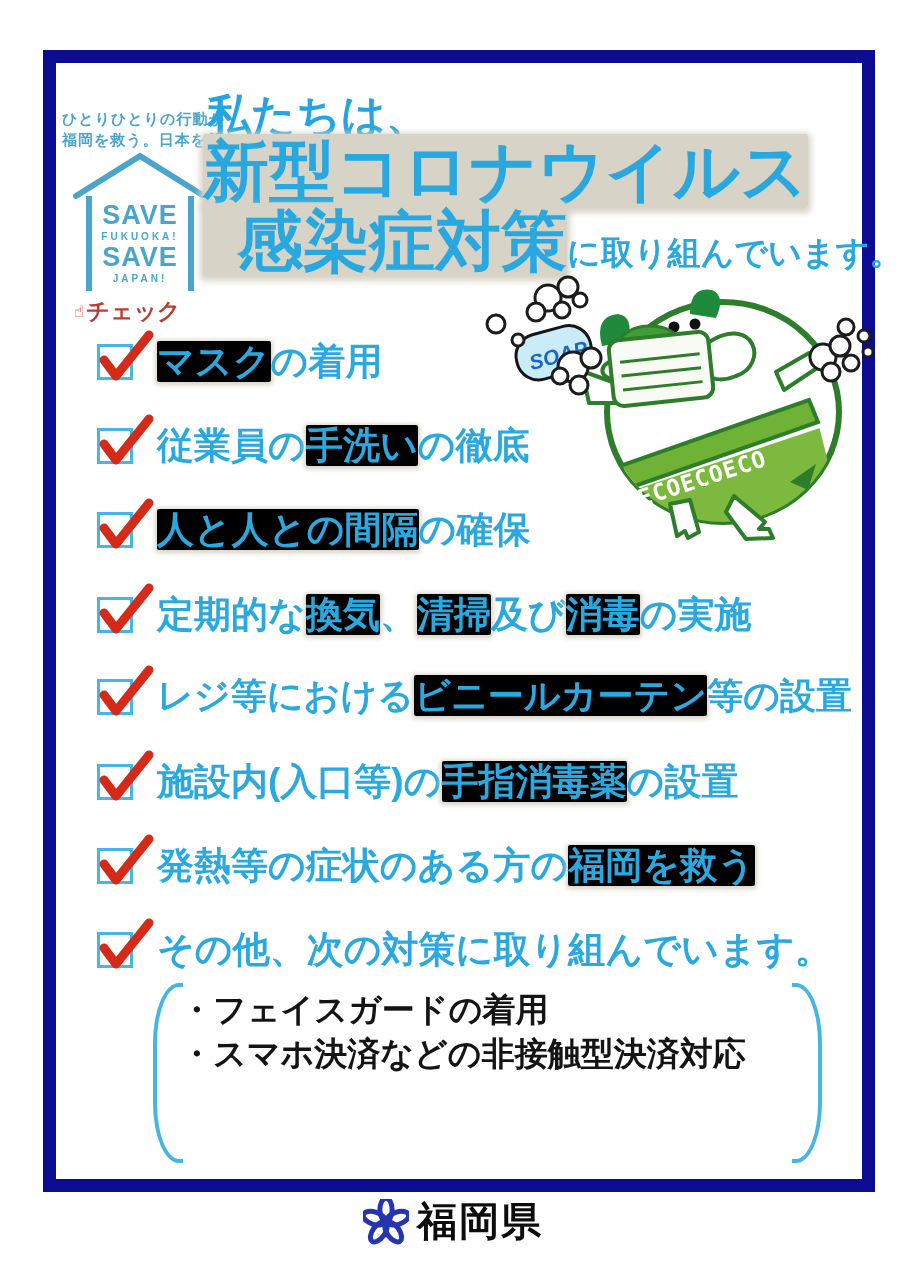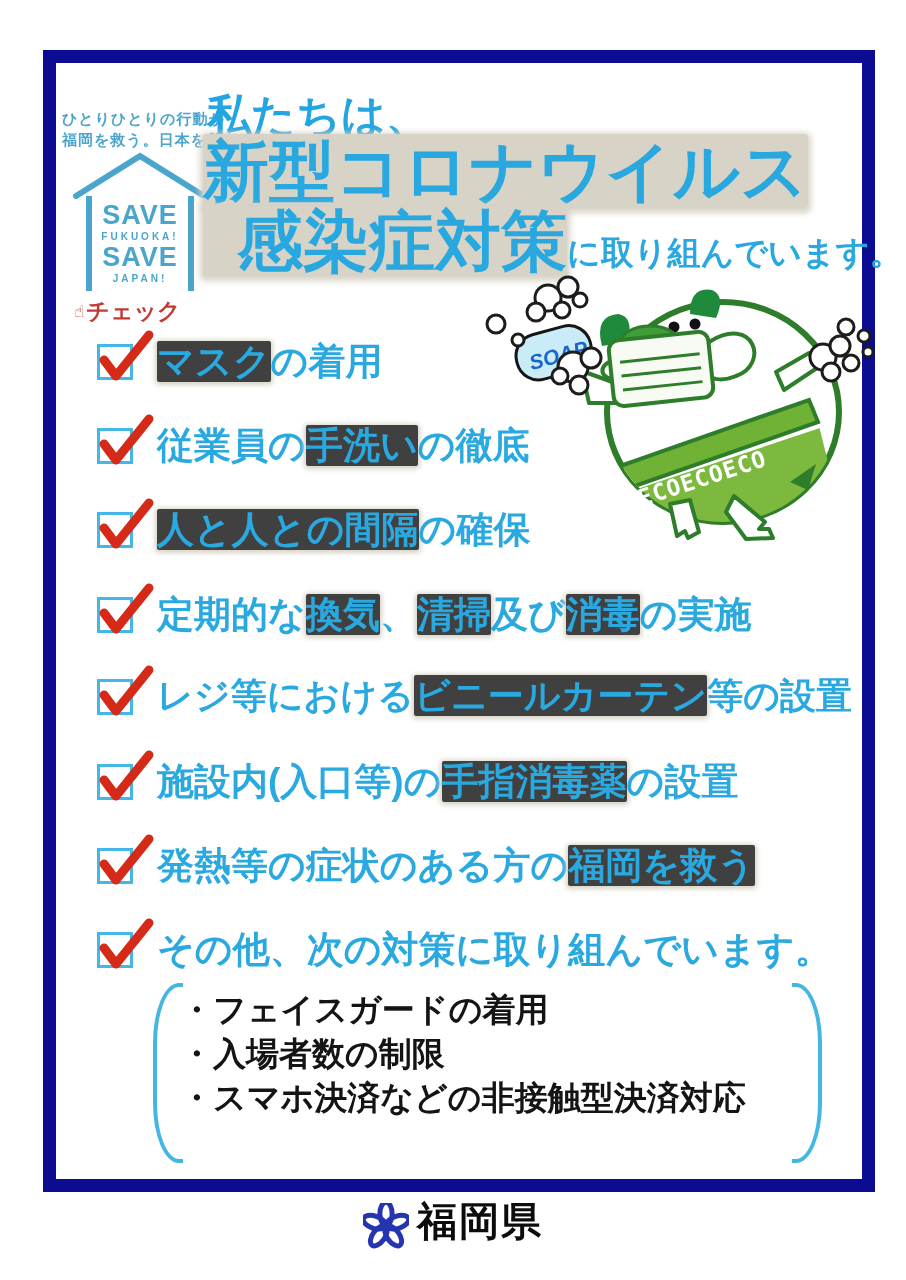--- a/index.html
+++ b/index.html
@@ -25,35 +25,35 @@
 
   
   .check-label{position:absolute;left:74px;top:296px;color:#c03a30;font-size:23px;font-weight:bold;display:flex;align-items:center;gap:2px;}
   .hand{font-size:17px;}
 
   
   .row{position:absolute;left:97px;display:flex;align-items:center;gap:24px;}
   .cbox{position:relative;width:36px;height:36px;border:3px solid #45b7e6;flex:none;box-sizing:border-box;}
   .tick{position:absolute;left:-5px;top:-18px;width:58px;height:58px;overflow:visible;}
   .itext{font-size:37px;color:#2aa9e0;font-weight:600;white-space:nowrap;letter-spacing:0;}
-  .itext .em{font-weight:900;background:#404040;box-shadow:0 1px 5px 2px #d7d3c7;border-radius:2px;}
+  .itext .em{font-weight:900;background:#000000;box-shadow:0 1px 5px 2px #d7d3c7;border-radius:2px;}
 
   
   .bracket{position:absolute;top:983px;width:30px;height:180px;border:4px solid #45b5e3;box-sizing:border-box;}
   .bl{left:153px;border-right:none;border-radius:26px 0 0 26px / 60px 0 0 60px;}
   .br{left:792px;border-left:none;border-radius:0 26px 26px 0 / 0 60px 60px 0;}
   .measures{position:absolute;left:180px;top:988px;}
   .measure{font-size:33px;line-height:44px;color:#141414;font-weight:600;white-space:nowrap;}
 
   
   .mascot{position:absolute;left:478px;top:272px;width:400px;height:300px;}
   .foam{fill:#fff;stroke:#1c1c1c;stroke-width:3;}
 
   
-  .footer{position:absolute;left:0;right:0;top:1194px;display:flex;justify-content:center;align-items:flex-end;gap:8px;}
+  .footer{position:absolute;left:0;right:0;top:1194px;display:flex;justify-content:center;align-items:center;gap:8px;}
   .pref{font-size:40px;font-weight:900;color:#0c0c0c;letter-spacing:2px;}
 </style>
 </head>
 <body>
 
 <div class="page">
   <div class="frame"></div>
 
   <div class="tagline">
     <div>ひとりひとりの行動が</div>
@@ -145,21 +145,20 @@
           <path d="M9 31 L21 47 L54 6" fill="none" stroke="#d62a18" stroke-width="9" stroke-linecap="round" stroke-linejoin="round"></path>
         </svg>
       </span>
     <span class="itext"><span>その他、次の対策に取り組んでいます。</span></span>
   </div>
 
   <div class="bracket bl"></div>
   <div class="bracket br"></div>
   <div class="measures">
     <div class="measure">・フェイスガードの着用</div>
-    <div class="measure">・入場者数の制限</div>
     <div class="measure">・スマホ決済などの非接触型決済対応</div>
   </div>
 
   <svg class="mascot" viewBox="0 0 400 300">
     <defs>
         <clipPath id="bodyClip">
           <ellipse cx="245" cy="140" rx="116" ry="110"></ellipse>
         </clipPath>
       </defs>
 

